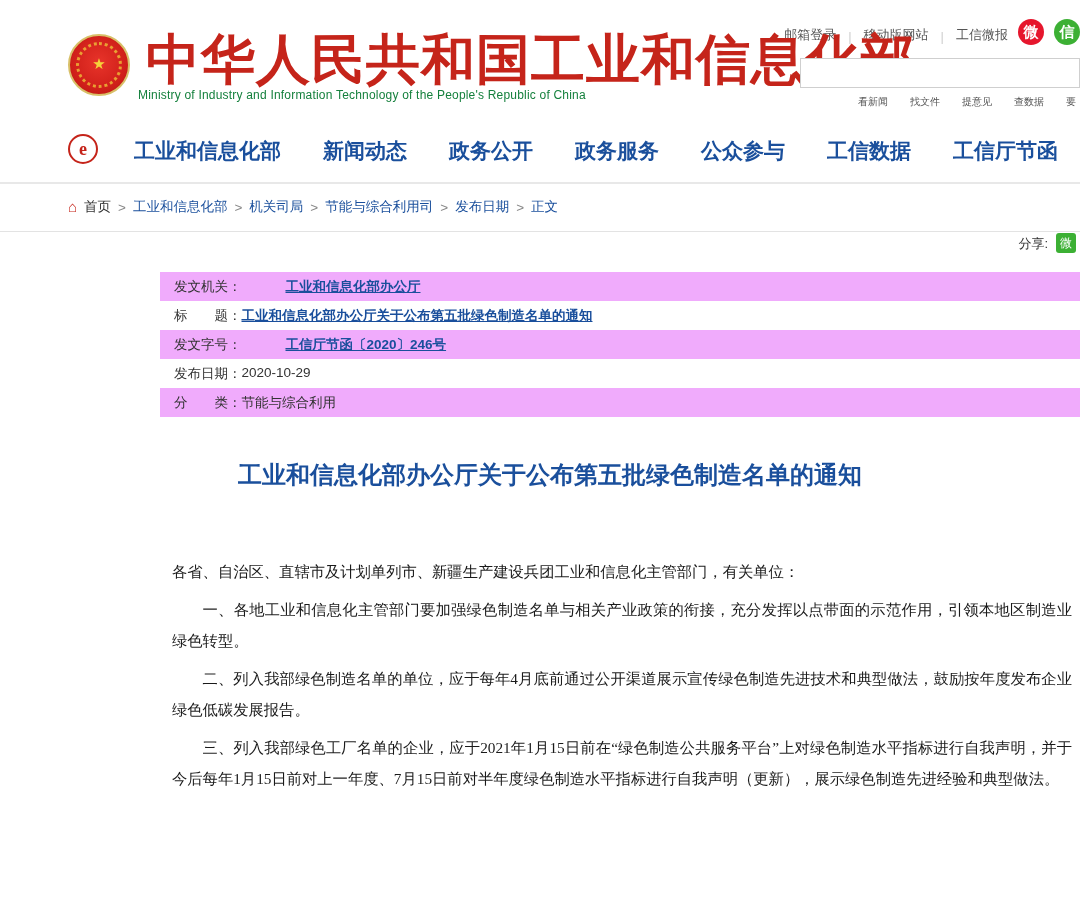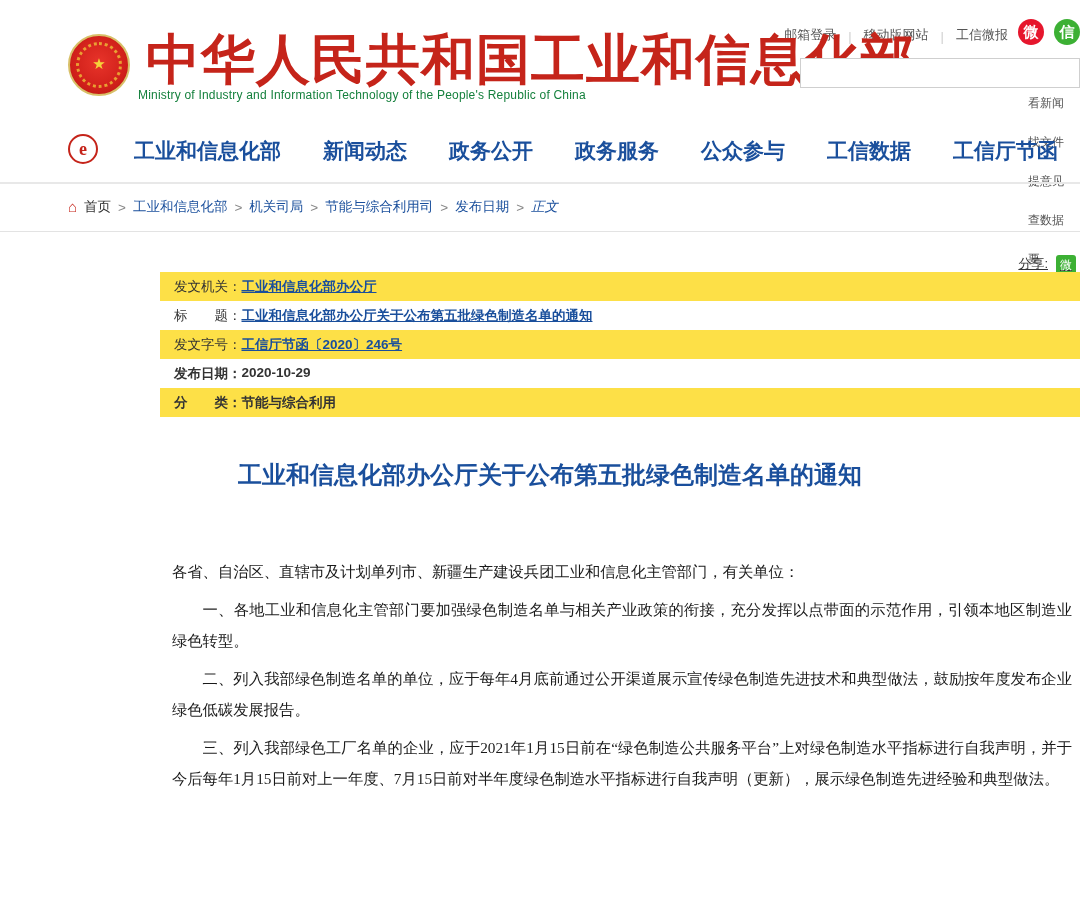--- a/index.html
+++ b/index.html
@@ -75,23 +75,23 @@
   .searchbox {
     position: absolute; right: 0; top: 58px;
     width: 280px; height: 30px;
     border: 1px solid #cfcfcf; background: #fff;
   }
   .searchbox input {
     width: 100%; height: 100%; border: 0; outline: none;
     padding: 0 8px; font-size: 13px; font-family: "Liberation Sans", sans-serif;
   }
   .searchlinks {
-    position: absolute; right: 16px; top: 95px;
+    position: absolute; right: 4px; top: 95px;
     display: flex; gap: 22px;
-    font-size: 12px; color: #555; flex-direction: column;
+    font-size: 10px; color: #555;
   }
   .searchlinks a { color: #555; text-decoration: none; white-space: nowrap; }
 
   
   .navwrap {
     position: relative;
     height: 62px;
     border-bottom: 2px solid #e8e8e8;
   }
   .nav-logo {
@@ -121,49 +121,49 @@
     position: absolute; left: 68px; top: 14px;
     font-size: 13.5px; color: #333;
     display: flex; align-items: center; gap: 7px;
     white-space: nowrap;
   }
   .crumb .home-icon {
     color: #c5241a; font-size: 15px; position: relative; top: -1px;
   }
   .crumb a { color: #1a4f9c; text-decoration: none; }
   .crumb .sepc { color: #888; }
-  .crumb .cur { color: #1a4f9c; font-style: italic; }
+  .crumb .cur { color: #1a4f9c; }
 
   
   .share {
-    position: absolute; right: 4px; top: 255px;
+    position: absolute; right: 4px; top: 233px;
     font-size: 13px; color: #333;
-    display: flex; align-items: flex-start; gap: 8px; text-decoration: underline;
+    display: flex; align-items: flex-end; gap: 8px;
   }
   .share .sicon {
     width: 20px; height: 20px; background: #3cb034; border-radius: 3px;
     color: #fff; font-size: 12px; text-align: center; line-height: 20px;
   }
 
   
   .meta {
     position: absolute; left: 160px; top: 272px;
     width: 920px;
     font-size: 13.5px; color: #333;
   }
   .meta .row {
     display: flex; align-items: center;
     height: 29px; padding: 0 14px;
   }
-  .meta .row.alt { background: #fde047; }
+  .meta .row.alt { background: #f0abfc; gap: 44px; }
   .meta .label { color: #333; }
   .meta .val { color: #333; }
   .meta .val.link { color: #1a4f9c; text-decoration: underline; font-weight: bold; }
   .meta .c1 { width: 300px; display: flex; }
-  .meta .c2 { display: flex; font-weight: bold; }
+  .meta .c2 { display: flex; }
 
   
   .doc-title {
     position: absolute; left: 160px; top: 455px;
     width: 780px; text-align: center;
     font-size: 24px; font-weight: bold; color: #1a4f9c;
     font-family: "Liberation Serif", serif;
     line-height: 40px;
   }
   .body {

